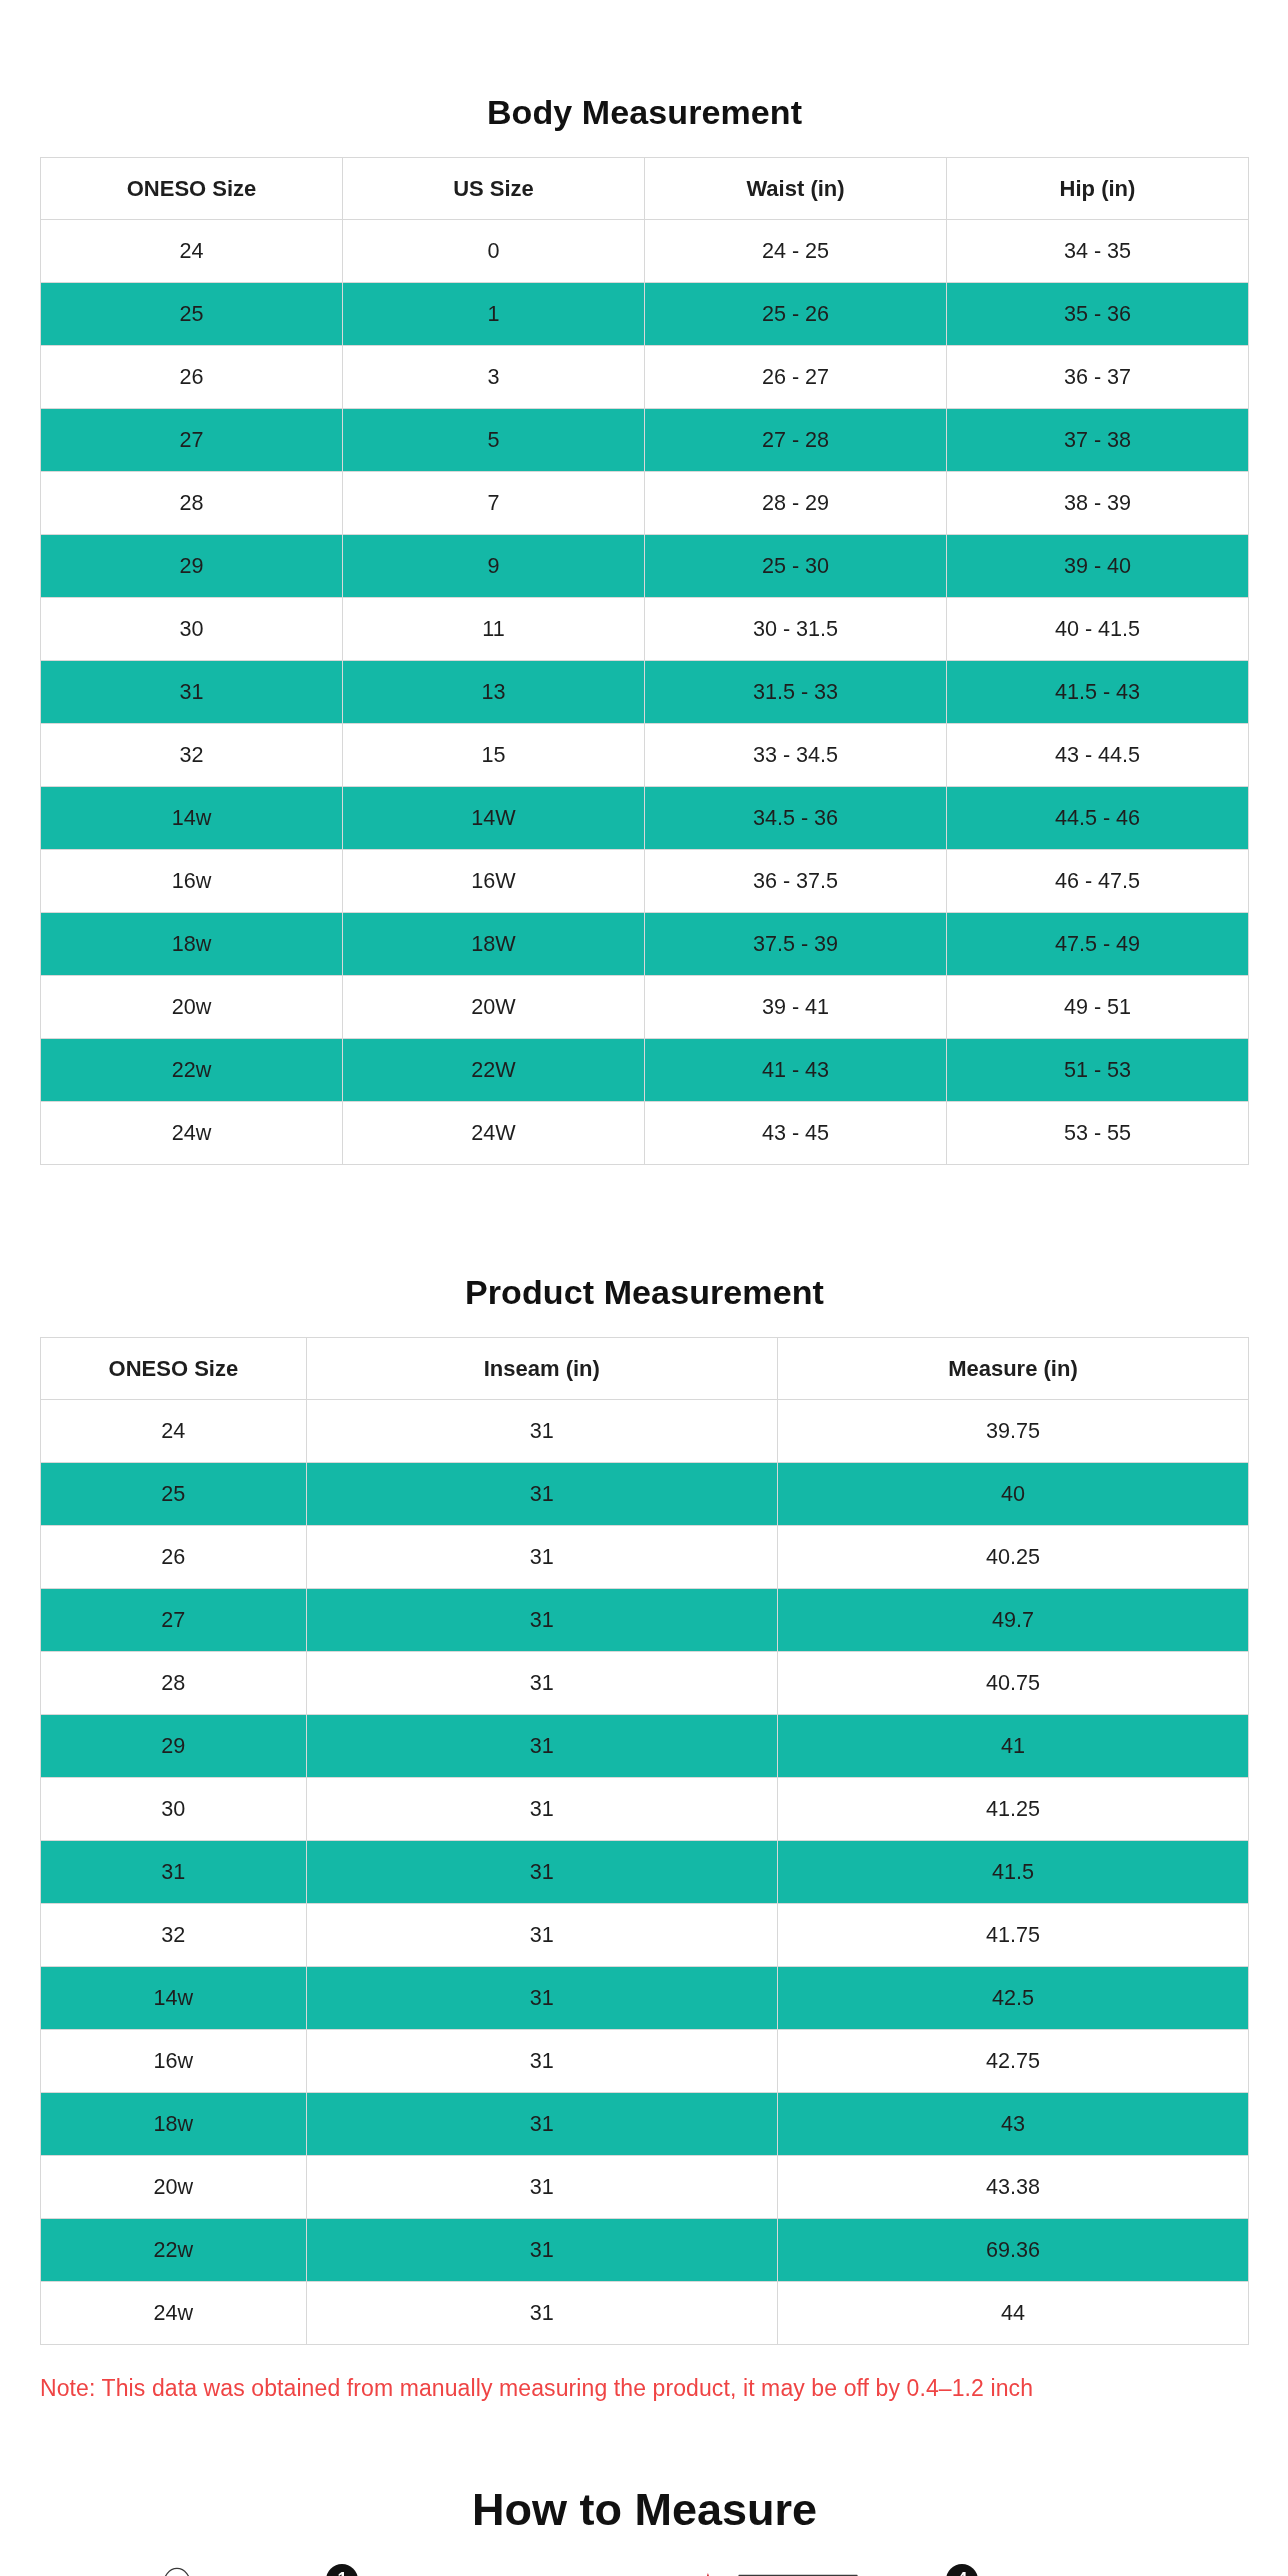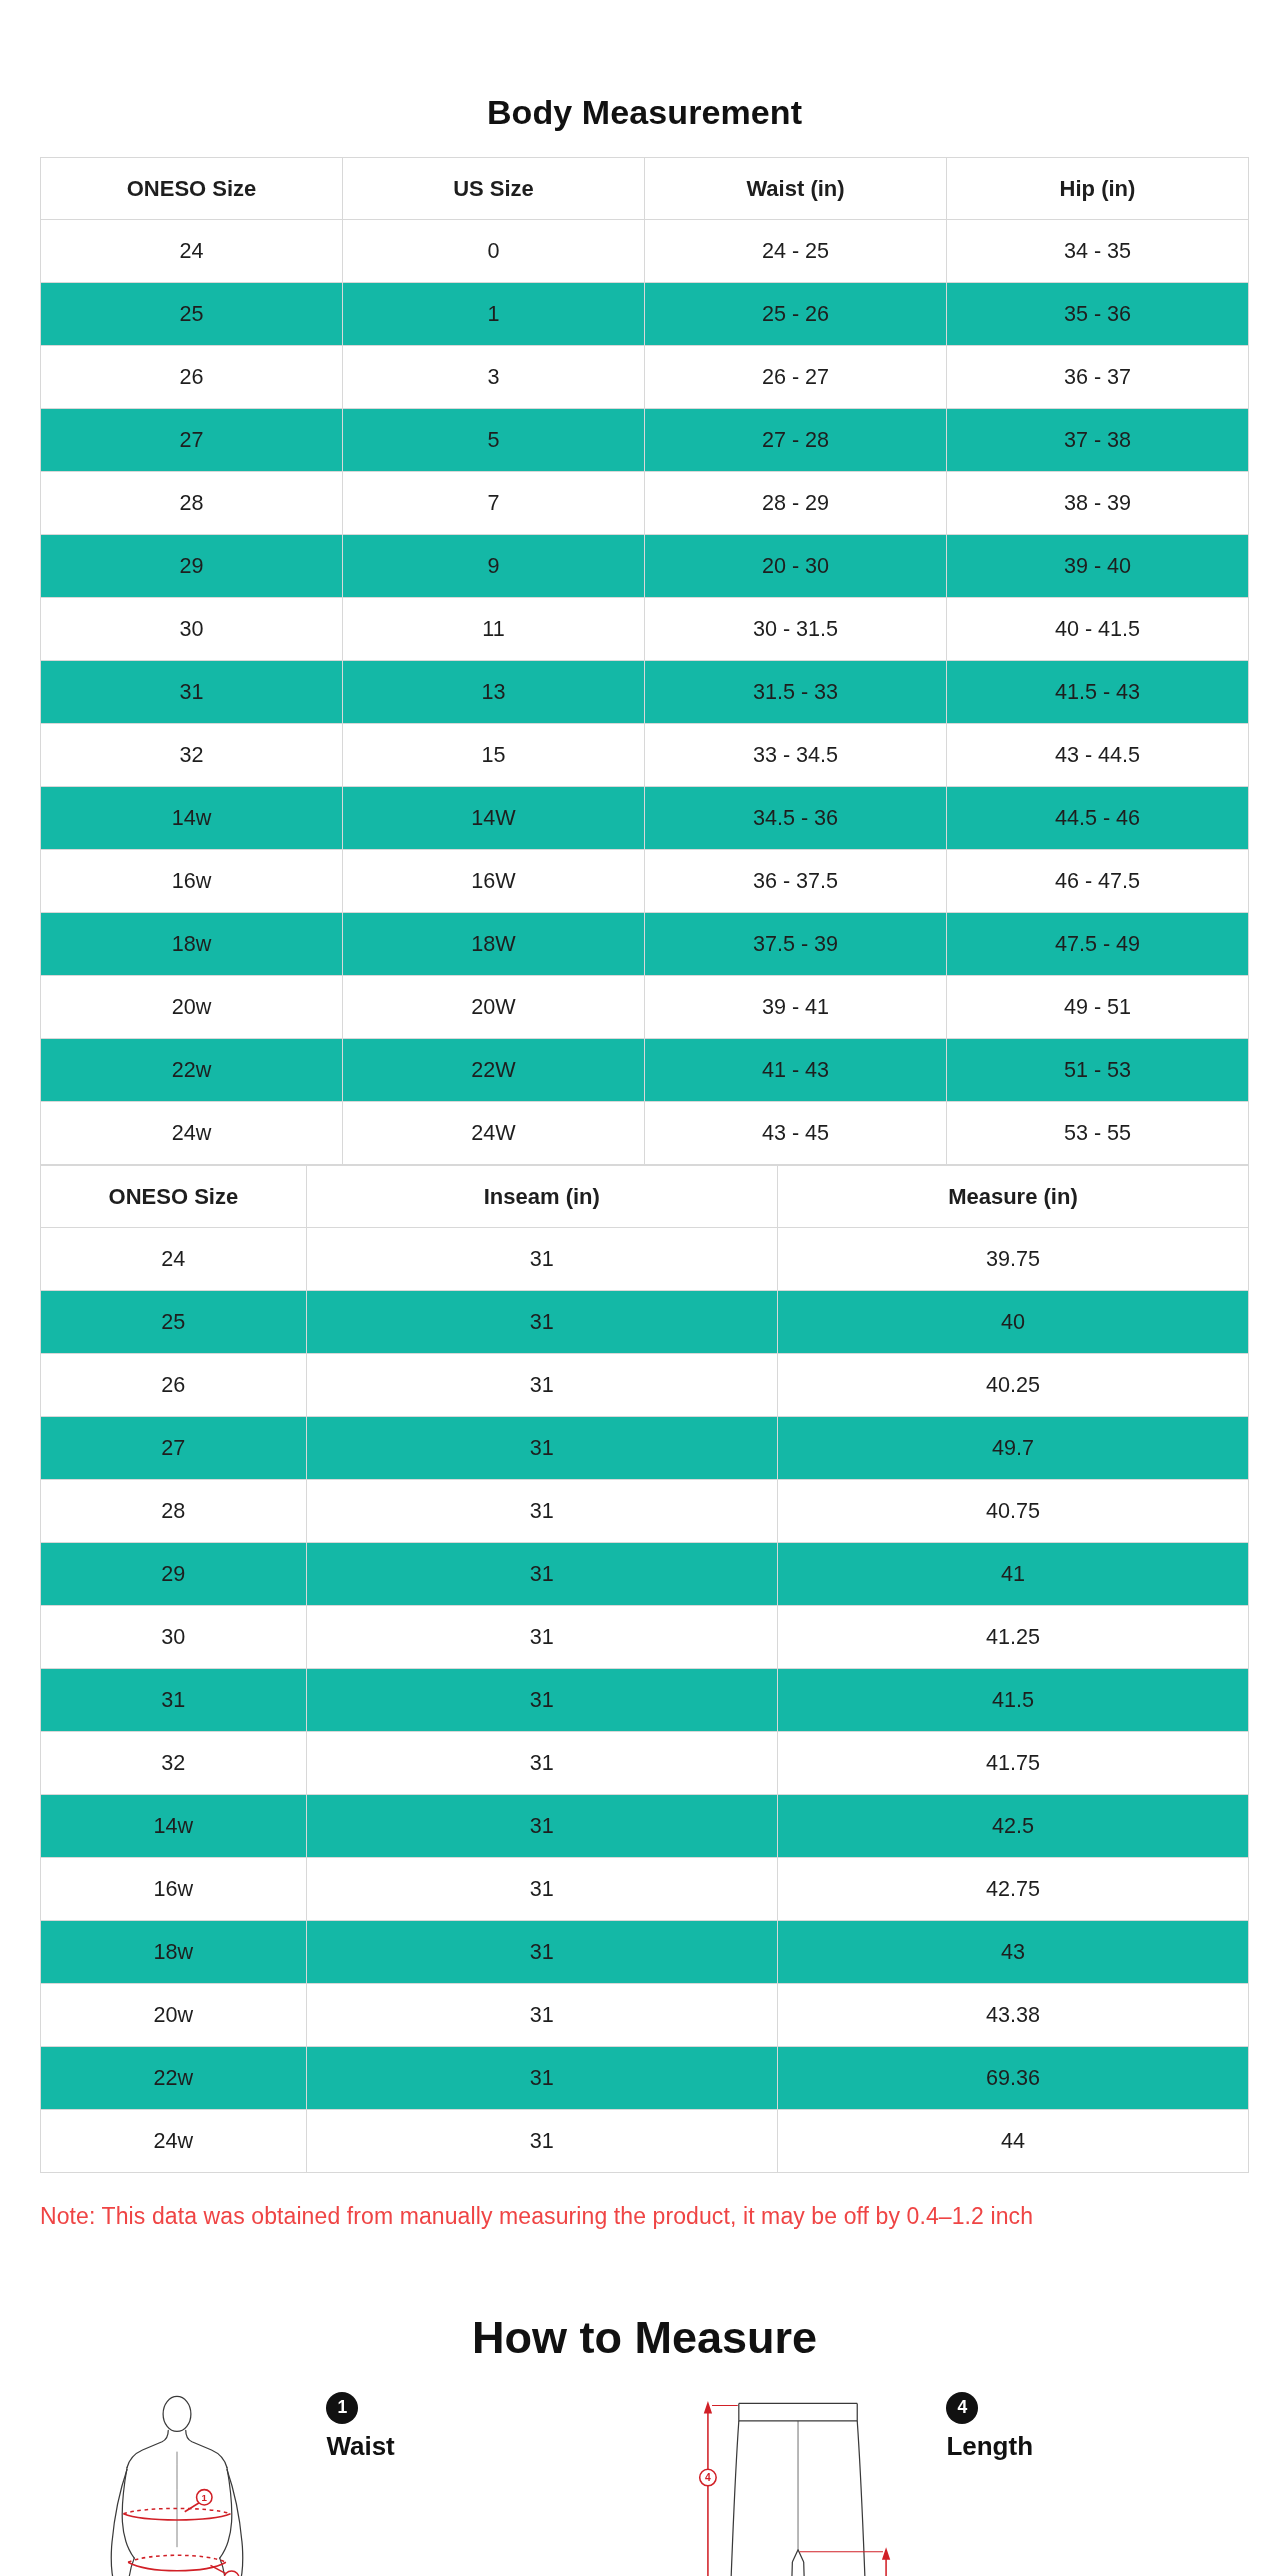--- a/index.html
+++ b/index.html
@@ -160,21 +160,21 @@
       </tr>
       <tr>
         <td>28</td>
         <td>7</td>
         <td>28 - 29</td>
         <td>38 - 39</td>
       </tr>
       <tr class="alt">
         <td>29</td>
         <td>9</td>
-        <td>20 - 30</td>
+        <td>25 - 30</td>
         <td>39 - 40</td>
       </tr>
       <tr>
         <td>30</td>
         <td>11</td>
         <td>30 - 31.5</td>
         <td>40 - 41.5</td>
       </tr>
       <tr class="alt">
         <td>31</td>
@@ -220,20 +220,21 @@
       </tr>
       <tr>
         <td>24w</td>
         <td>24W</td>
         <td>43 - 45</td>
         <td>53 - 55</td>
       </tr>
     </tbody>
   </table>
 
+  <div id="product-measurement-title" class="section-title">Product Measurement</div>
 
   <table class="size-table">
     <colgroup>
       <col style="width:22%">
       <col style="width:39%">
       <col style="width:39%">
     </colgroup>
     <thead>
       <tr>
         <th>ONESO Size</th>

